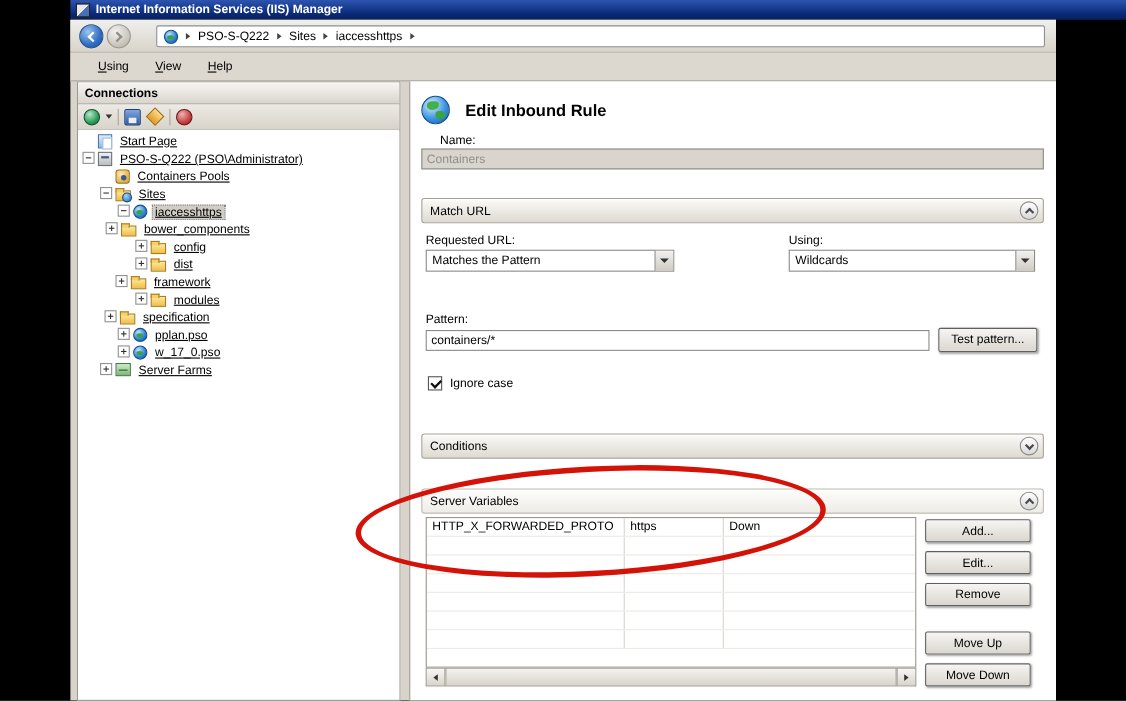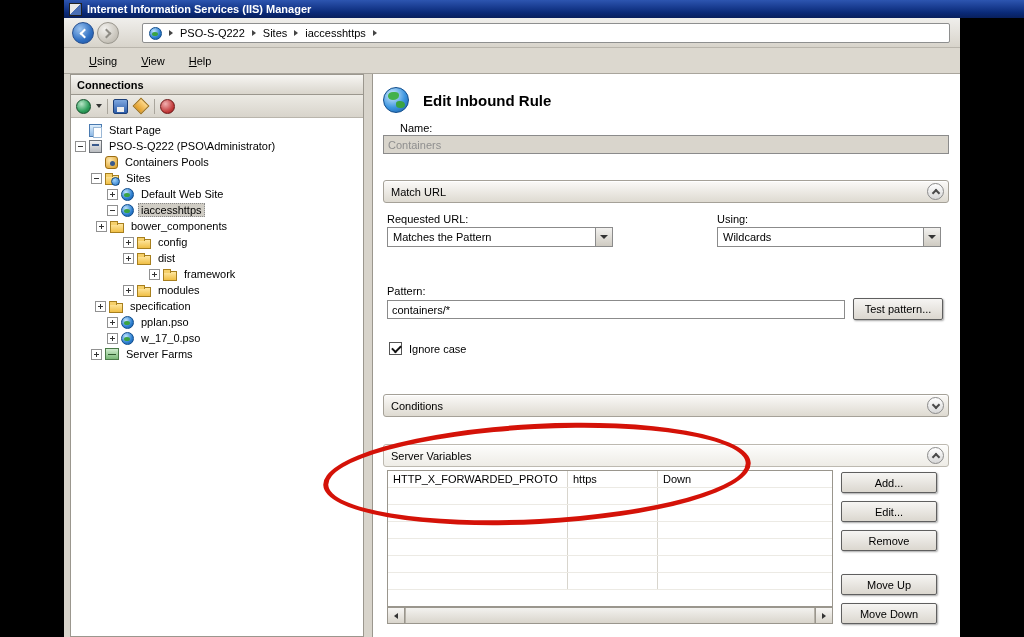--- a/index.html
+++ b/index.html
@@ -48,21 +48,21 @@
   .tb-sep { width:1px; height:15px; background:#a9a59c; }
   .tb-ic { width:15px; height:15px; flex:none; border-radius:2px; }
   .tb-create { background:radial-gradient(circle at 35% 30%,#b8e6c8,#2e9e5b 60%,#1a6e3c); border:1px solid #14512c; border-radius:50%; }
   .tri-down-sm { width:0; height:0; border-top:4px solid #333; border-left:3px solid transparent; border-right:3px solid transparent; }
   .tb-save { background:linear-gradient(#7fa8e0,#2c5ca8); border:1px solid #1c3f78; position:relative; }
   .tb-save::after { content:""; position:absolute; left:3px; bottom:1px; width:7px; height:5px; background:#eee; }
   .tb-edit { background:linear-gradient(#ffd98a,#e09b24); border:1px solid #9c6d12; transform:rotate(45deg); width:12px; height:12px; margin:0 2px; }
   .tb-delete { background:radial-gradient(circle at 35% 30%,#f0b0b0,#c23a3a 65%,#8f1f1f); border:1px solid #6d1515; border-radius:50%; }
 
   .tree { position:absolute; left:0; right:0; top:44px; bottom:0; background:#fff; overflow:hidden; padding-top:3px; }
-  .tree-row { display:flex; align-items:center; height:16px; white-space:nowrap; }
+  .tree-row { display:flex; align-items:flex-start; height:16px; white-space:nowrap;text-decoration:underline; }
   .exp { width:11px; height:11px; border:1px solid #919191; background:#fff; position:relative; flex:none; margin-right:3px; }
   .exp::before { content:""; position:absolute; left:2px; right:2px; top:4px; height:1px; background:#333; }
   .exp.plus::after { content:""; position:absolute; top:2px; bottom:2px; left:4px; width:1px; background:#333; }
   .exp-spacer { width:14px; flex:none; }
   .ticon { margin-right:4px; flex:none; }
   .tlabel { padding:1px 3px; }
   .tree-row.selected .tlabel { background:#d0cdc5; border:1px dotted #8a8a8a; padding:0 2px; }
 
   
   .ic-globe { width:13px; height:13px; border-radius:50%;
@@ -204,46 +204,41 @@
         <div class="tree-row" style="padding-left:20px;">
           <span class="exp-spacer"></span>
             <span class="ticon ic-apppools"></span>
           <span class="tlabel">Containers Pools</span>
         </div>
         <div class="tree-row" style="padding-left:20px;">
           <span class="exp minus"></span>
           <span class="ticon ic-folder ic-sitesfolder"></span>
           <span class="tlabel">Sites</span>
         </div>
-        <div class="tree-row" style="padding-left:36px;">
-          <span class="exp plus"></span>
-          <span class="ticon ic-globe"></span>
-          <span class="tlabel">Default Web Site</span>
-        </div>
         <div class="tree-row selected" style="padding-left:36px;">
           <span class="exp minus"></span>
           <span class="ticon ic-globe"></span>
           <span class="tlabel">iaccesshttps</span>
         </div>
         <div class="tree-row" style="padding-left:25px;">
           <span class="exp plus"></span>
           <span class="ticon ic-folder"></span>
           <span class="tlabel">bower_components</span>
         </div>
         <div class="tree-row" style="padding-left:52px;">
           <span class="exp plus"></span>
           <span class="ticon ic-folder"></span>
           <span class="tlabel">config</span>
         </div>
         <div class="tree-row" style="padding-left:52px;">
           <span class="exp plus"></span>
           <span class="ticon ic-folder"></span>
           <span class="tlabel">dist</span>
         </div>
-        <div class="tree-row" style="padding-left:78px;">
+        <div class="tree-row" style="padding-left:34px;">
           <span class="exp plus"></span>
           <span class="ticon ic-folder"></span>
           <span class="tlabel">framework</span>
         </div>
         <div class="tree-row" style="padding-left:52px;">
           <span class="exp plus"></span>
           <span class="ticon ic-folder"></span>
           <span class="tlabel">modules</span>
         </div>
         <div class="tree-row" style="padding-left:24px;">

